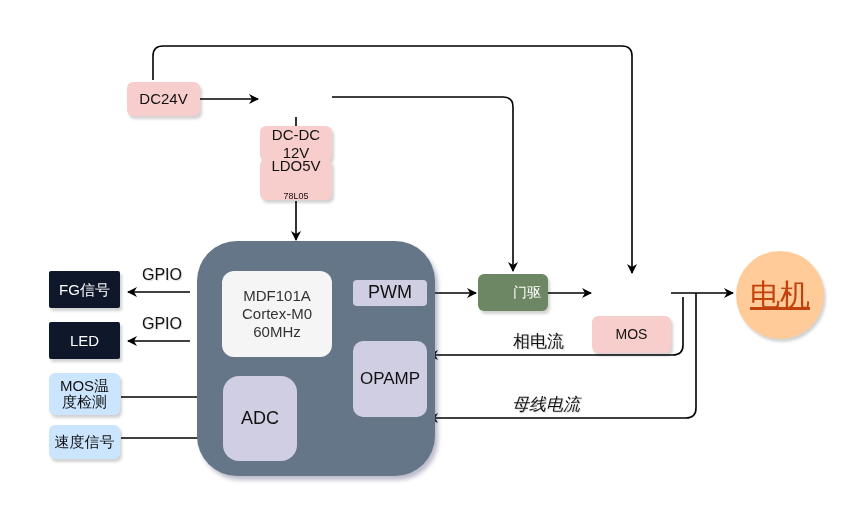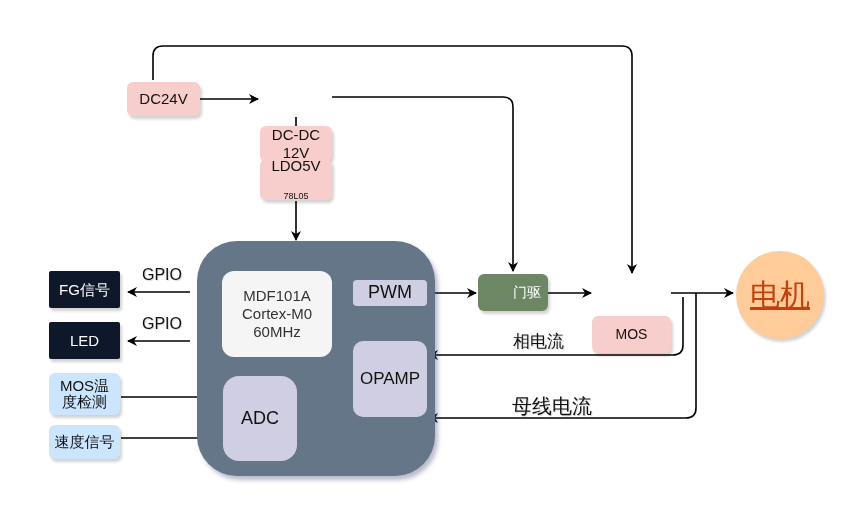--- a/index.html
+++ b/index.html
@@ -117,13 +117,13 @@
   <span>门驱</span>
 </div>
 <div class="node pink" style="left:592px; top:275px; width:79px; height:37px; font-size:14px;margin-top:41px;">
   <span>MOS</span>
 </div>
 <div class="motor">
   <span>电机</span>
 </div>
 
 <span class="label" style="left:513px; top:330px; font-size:17px;">相电流</span>
-<span class="label" style="left:512px; top:393px; font-size:20px;">母线电流</span>
+<span class="label" style="left:512px; top:393px; font-size:17px;font-style:italic;">母线电流</span>
 
 </body></html>

